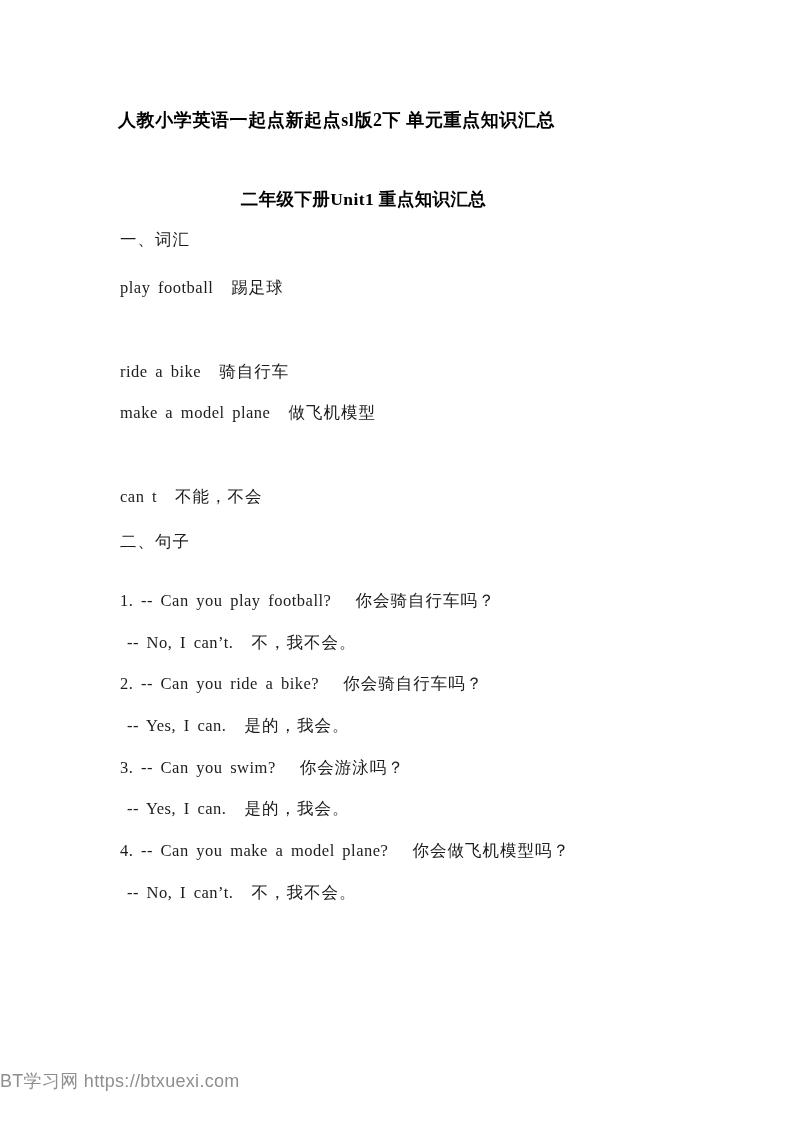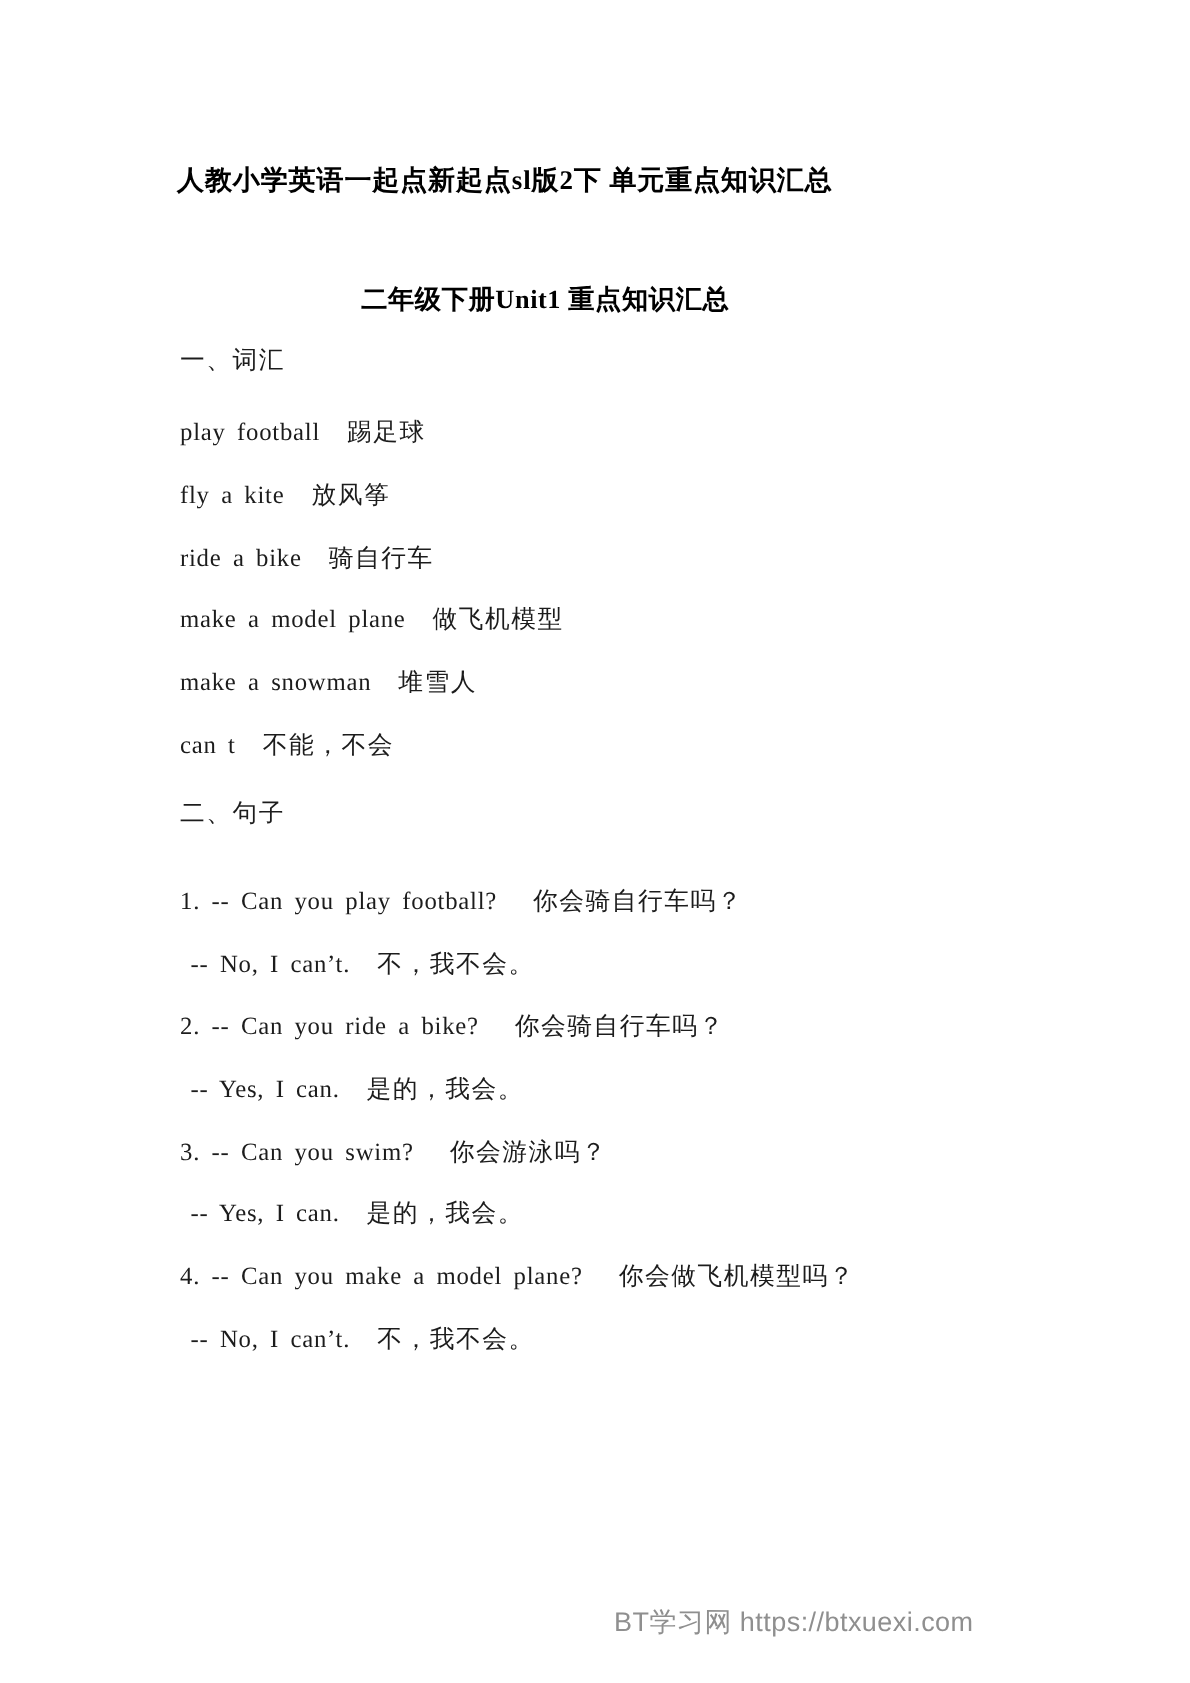--- a/index.html
+++ b/index.html
@@ -55,44 +55,42 @@
     text-align: center;
   }
   .zh { margin-left: 18px; letter-spacing: 1px; }
   .zh.q-gap { margin-left: 24px; }
   .zh.a-gap { }
 
   .footer {
     top: 1068px;
     left: 0;
     width: 649px;
-    text-align: right;
+    text-align: left;
     font-family: "Liberation Sans", "DejaVu Sans", sans-serif;
     font-size: 18px;
     color: #8f8f8f;
     letter-spacing: 0.3px;
     line-height: 26px;
   }
 </style>
 </head>
 <body>
 
 <div class="page">
 
   <h1 class="abs doc-title">人教小学英语一起点新起点sl版2下 单元重点知识汇总</h1>
 
   <h2 class="abs doc-subtitle">二年级下册Unit1 重点知识汇总</h2>
 
   <div class="abs sec-heading" style="top:225px">一、词汇</div>
 
   <p class="abs line" style="top:256px"><span>play football</span><span class="zh">踢足球</span></p>
-  <p class="abs line" style="top:298px"><span>fly a kite</span><span class="zh">放风筝</span></p>
   <p class="abs line" style="top:381px"><span>make a model plane</span><span class="zh">做飞机模型</span></p>
   <p class="abs line" style="top:340px"><span>ride a bike</span><span class="zh">骑自行车</span></p>
-  <p class="abs line" style="top:423px"><span>make a snowman</span><span class="zh">堆雪人</span></p>
   <p class="abs line" style="top:465px"><span>can t</span><span class="zh">不能，不会</span></p>
 
   <div class="abs sec-heading" style="top:527px">二、句子</div>
 
   <p class="abs line question" style="top:569px"><span>1. -- Can you play football?</span><span class="zh q-gap">你会骑自行车吗？</span></p>
   <p class="abs line answer" style="top:611px"><span>-- No, I can’t.</span><span class="zh a-gap">不，我不会。</span></p>
 
   <p class="abs line question" style="top:652px"><span>2. -- Can you ride a bike?</span><span class="zh q-gap">你会骑自行车吗？</span></p>
   <p class="abs line answer" style="top:694px"><span>-- Yes, I can.</span><span class="zh a-gap">是的，我会。</span></p>
 

